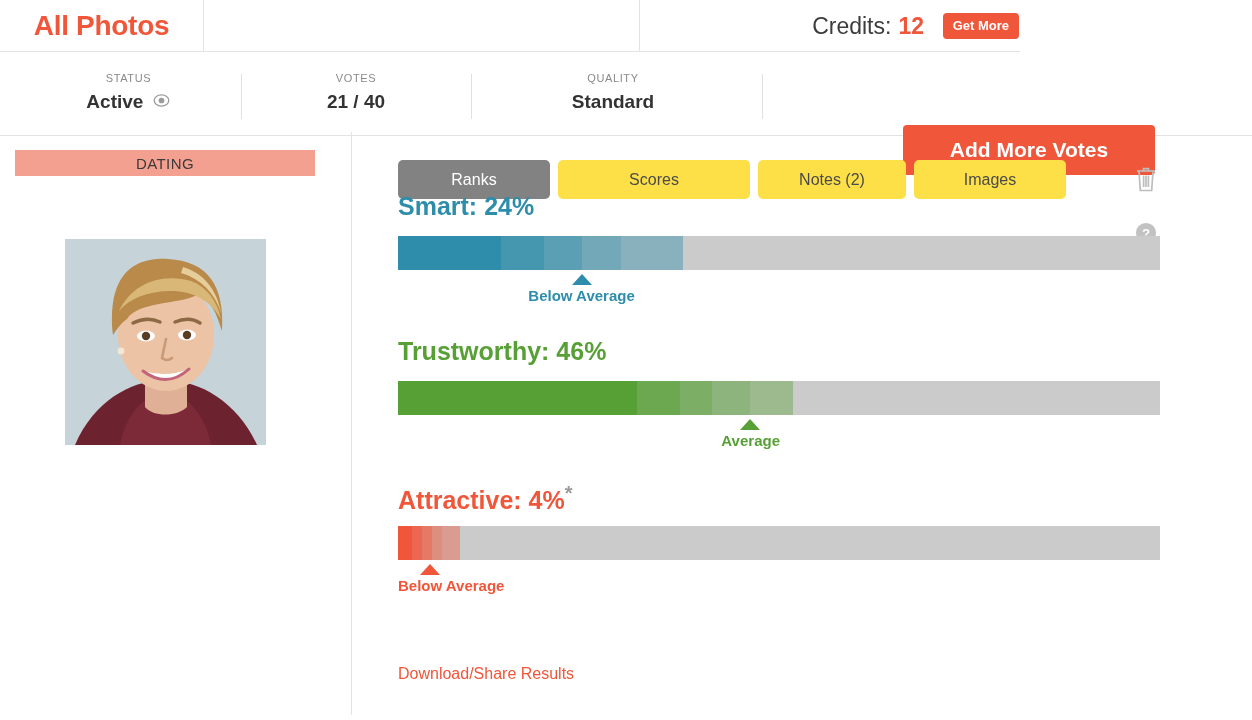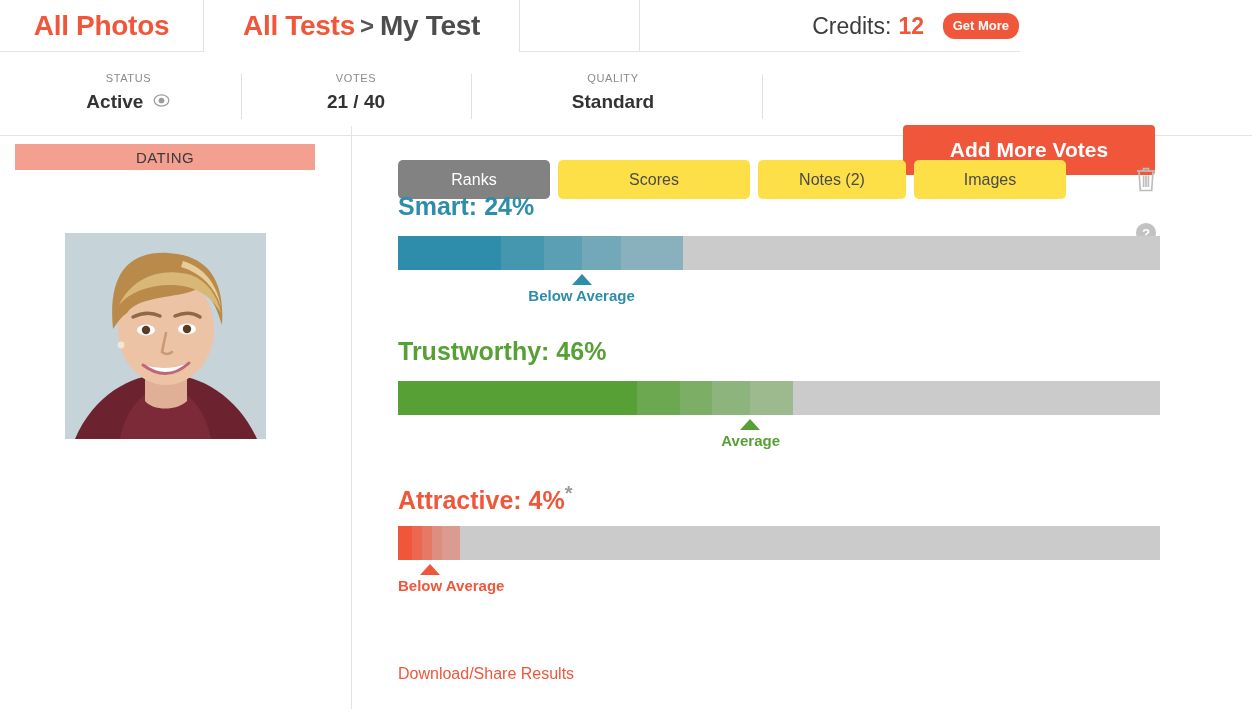--- a/index.html
+++ b/index.html
@@ -52,21 +52,21 @@
   .credits{
     position:absolute;right:96px;top:0;height:52px;
     display:flex;align-items:center;
   }
   .credits .lbl{font-size:23px;color:#3c3c3c;}
   .credits .num{font-size:23px;color:#f0563a;font-weight:bold;margin-left:7px;}
   .getmore{
     position:absolute;right:-95px;top:13px;
     background:#f0563a;color:#fff;
     font-size:13px;font-weight:bold;
-    padding:5px 10px 6px;border-radius:12px;
+    padding:5px 10px 6px;border-radius:4px;
     border:none;cursor:pointer;
     font-family:"Liberation Sans", sans-serif;
   }
   
   .statsrow{
     position:absolute;left:0;top:52px;width:1252px;height:84px;
     border-bottom:1px solid #e3e3e3;
     box-sizing:border-box;
   }
   .statcell{
@@ -91,21 +91,21 @@
   }
   .addvotes{
     position:absolute;left:903px;top:73px;
     width:252px;height:50px;
     background:#f0563a;color:#fff;border:none;border-radius:4px;
     font-size:21px;font-weight:bold;cursor:pointer;
     font-family:"Liberation Sans", sans-serif;
   }
   
   .leftcol{
-    position:absolute;left:0;top:126px;width:352px;height:583px;
+    position:absolute;left:0;top:132px;width:352px;height:583px;
     border-right:1px solid #e3e3e3;
     box-sizing:border-box;
   }
   .catbanner{
     position:absolute;left:15px;top:18px;width:300px;height:26px;
     background:#f4a091;
     display:flex;align-items:center;justify-content:center;
     font-size:15px;color:#3a3a3a;letter-spacing:0.4px;
   }
   .photo{
@@ -165,25 +165,20 @@
 </style>
 </head>
 <body>
 
 <div class="topbar">
 
   <div class="tabitem tab-allphotos">
     <span>All Photos</span>
   </div>
 
-  <div class="tabitem tab-current">
-    <span class="crumb-link">All Tests</span>
-    <span class="crumb-sep">&gt;</span>
-    <span class="crumb-cur">My Test</span>
-  </div>
 
   <div class="tabitem tab-blank"></div>
 
   <div class="credits">
     <span class="lbl">Credits:</span>
     <span class="num">12</span>
     <button class="getmore">Get More</button>
   </div>
 </div>
 

